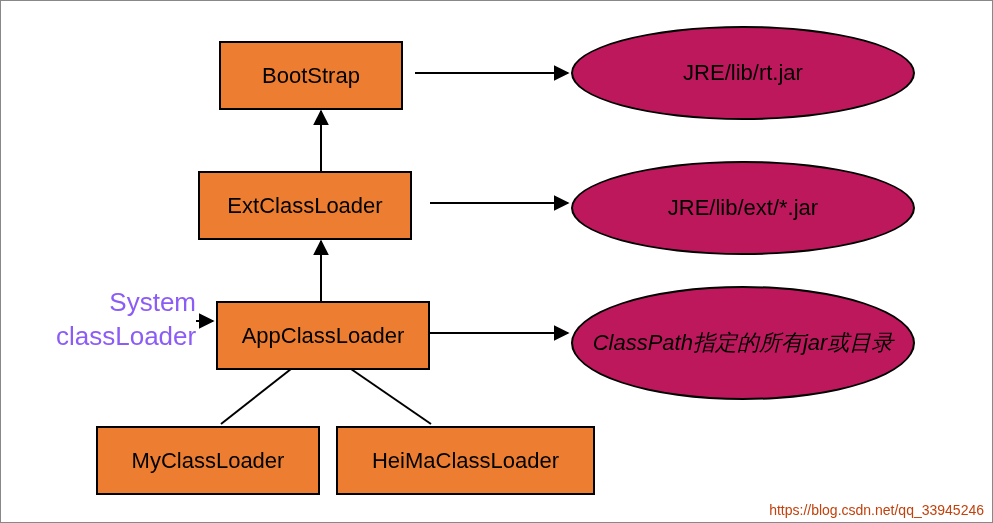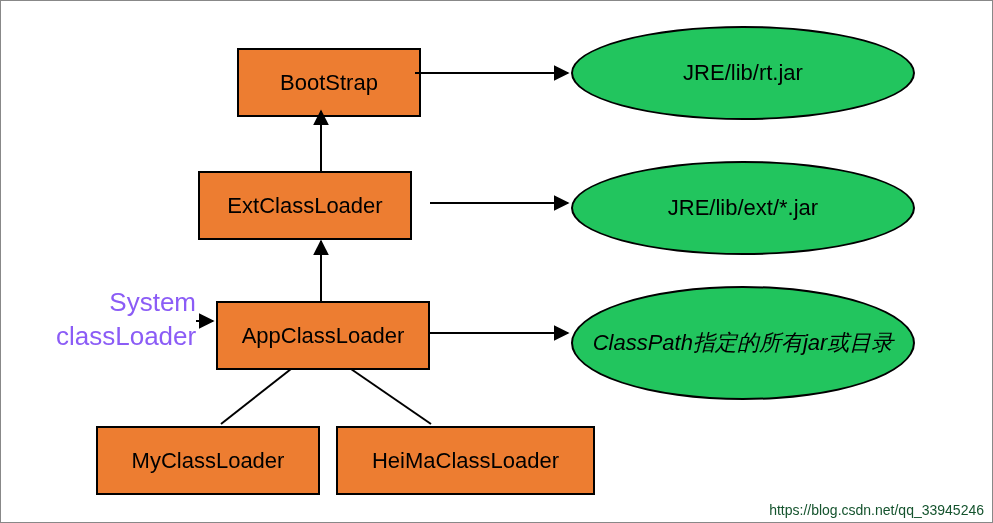--- a/index.html
+++ b/index.html
@@ -1,31 +1,31 @@
 <!DOCTYPE html>
 <html><head>
 <meta charset="utf-8">
 <style>
   html,body{margin:0;padding:0;font-family:"Microsoft YaHei",Arial,sans-serif;}
   .stage{position:relative;width:993px;height:523px;background:#fff;border:1px solid #888;box-sizing:border-box;}
   .box{position:absolute;background:#ed7d31;border:2px solid #000;display:flex;align-items:center;justify-content:center;font-size:22px;color:#000;}
-  .el{position:absolute;background:#22c55e;border:2px solid #000;display:flex;align-items:center;justify-content:center;font-size:22px;color:#000;text-align:center;line-height:1.3;}
+  .el{position:absolute;background:#be185d;border:2px solid #000;display:flex;align-items:center;justify-content:center;font-size:22px;color:#000;text-align:center;line-height:1.3;}
   .el1{left:570px;top:25px;width:340px;height:90px;border-radius:50%;}
   .el2{left:570px;top:160px;width:340px;height:90px;border-radius:50%;}
   .el3{left:570px;top:285px;width:340px;height:110px;border-radius:50%;font-style:italic;}
   .lbl{position:absolute;font-size:26px;color:#8b5cf6;text-align:right;line-height:1.3;}
-  .wm{position:absolute;right:8px;bottom:4px;font-size:14px;color:#14532d;}
+  .wm{position:absolute;right:8px;bottom:4px;font-size:14px;color:#c2410c;}
   svg{position:absolute;left:0;top:0;pointer-events:none;}
 </style>
 </head>
 <body>
 
 <div class="stage">
 
-  <div class="box" style="left:236px;top:40px;width:180px;height:65px;margin-top:7px;">
+  <div class="box" style="left:218px;top:40px;width:180px;height:65px;">
     <span>BootStrap</span>
   </div>
   <div class="box" style="left:197px;top:170px;width:210px;height:65px;">
     <span>ExtClassLoader</span>
   </div>
   <div class="box" style="left:215px;top:300px;width:210px;height:65px;">
     <span>AppClassLoader</span>
   </div>
   <div class="box" style="left:95px;top:425px;width:220px;height:65px;text-align:right;">
     <span>MyClassLoader</span>

